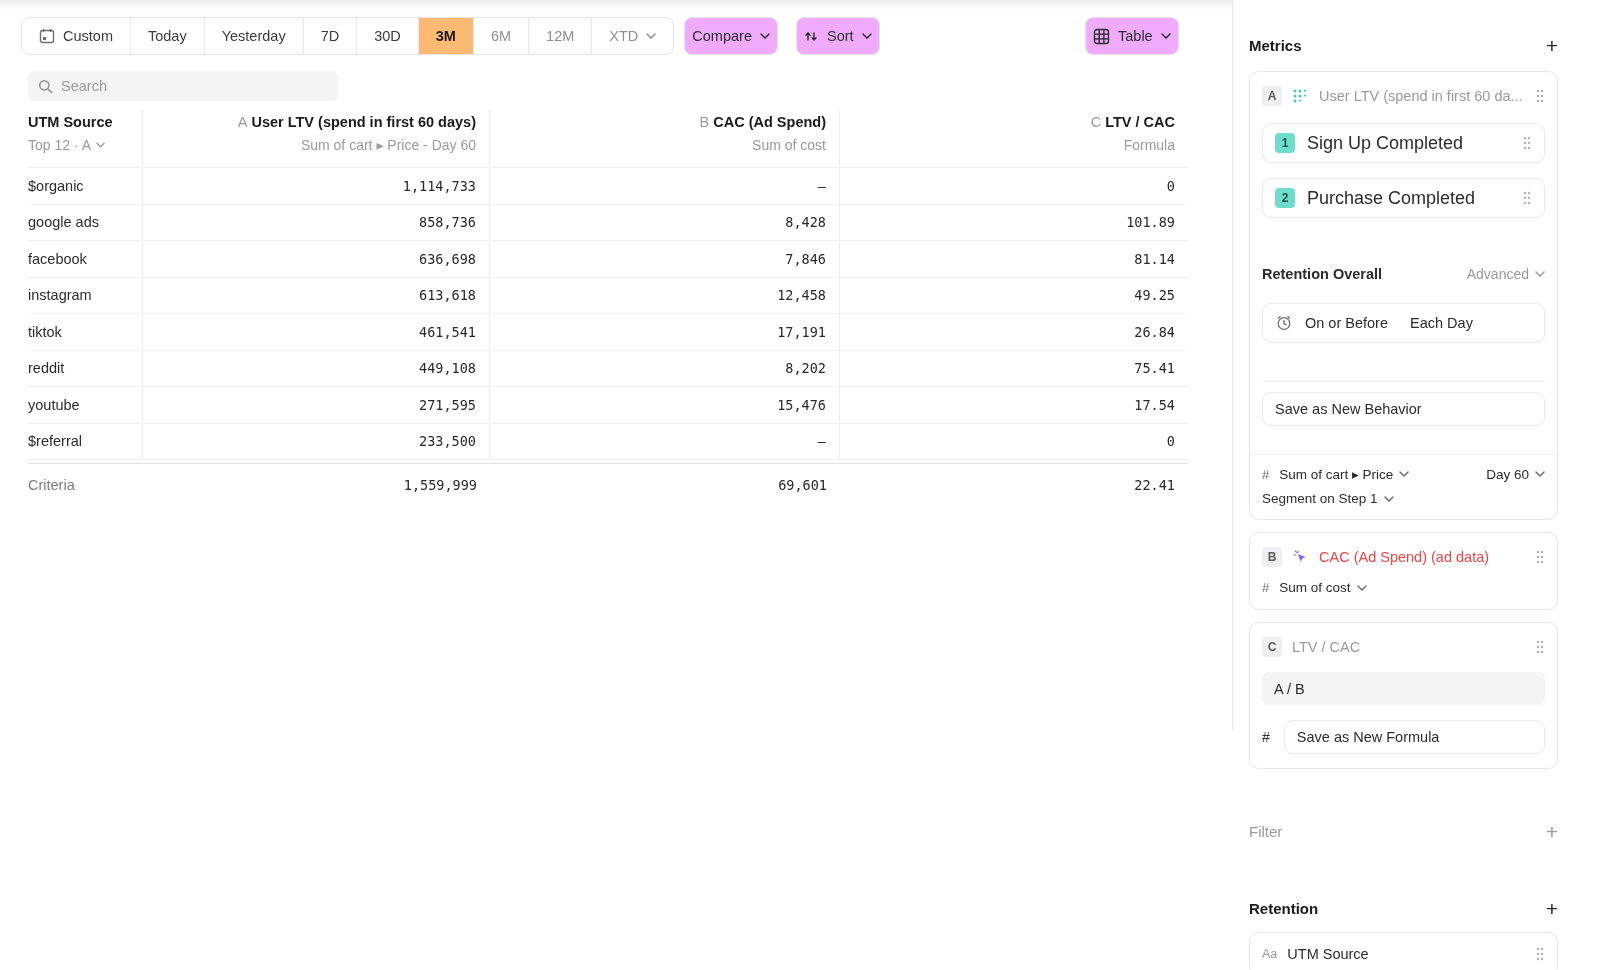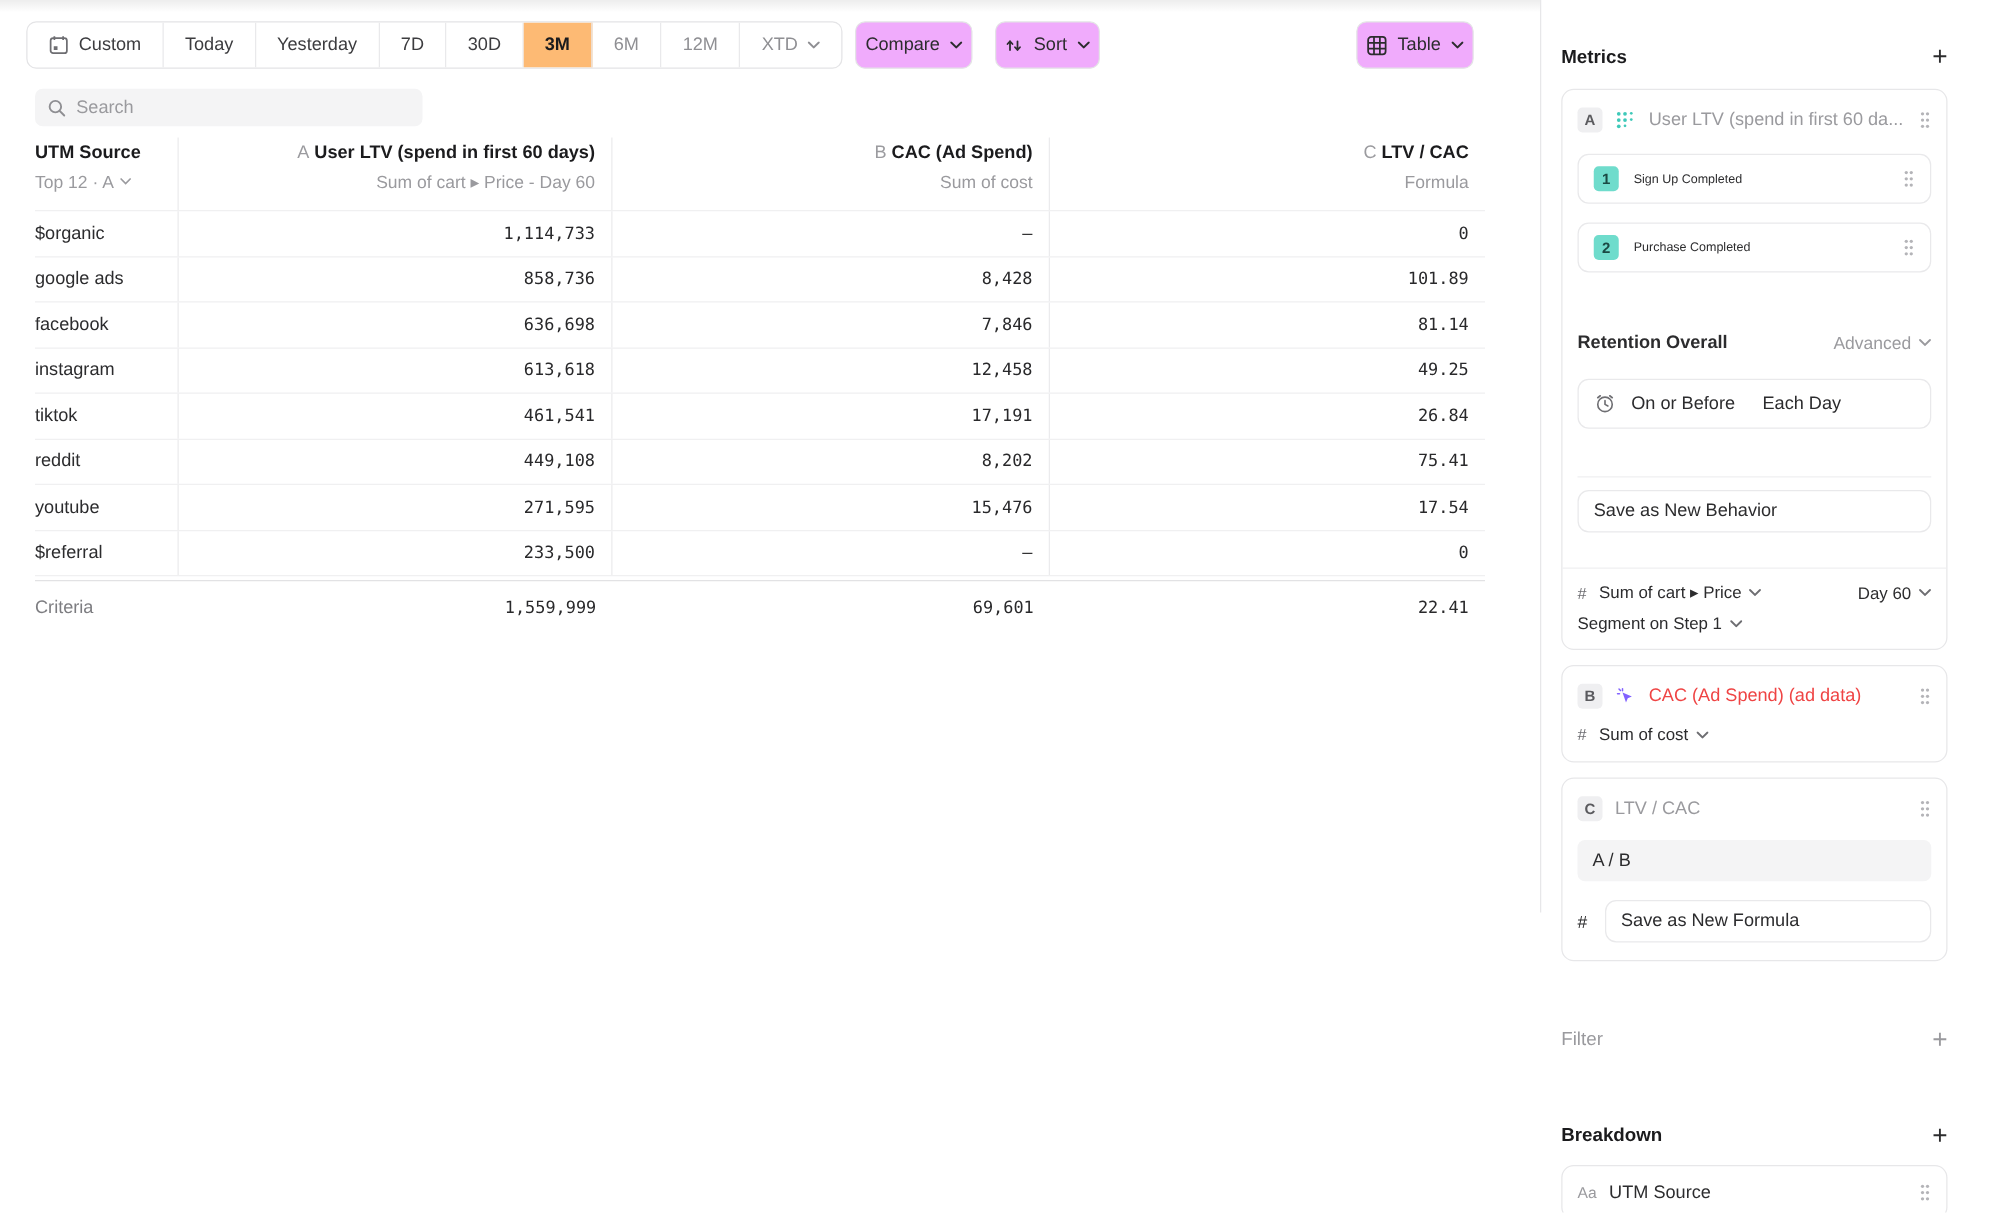--- a/index.html
+++ b/index.html
@@ -63,21 +63,21 @@
   .card-main { padding:12px; }
   .metric-head { display:flex; align-items:center; gap:10px; height:24px; }
   .badge { width:20px; height:20px; border-radius:4px; background:#efeff1; color:#5a5a5e;
     font-size:12px; font-weight:700; display:flex; align-items:center; justify-content:center; flex:none; }
   .badge.teal { background:#6fdccc; color:#1b4a44; }
   .metric-title { font-size:14.5px; color:#9a9a9e; flex:1; white-space:nowrap; overflow:hidden; }
   .metric-title.dark { color:#ef4444; }
   .handle { flex:none; cursor:pointer; }
   .event-card { display:flex; align-items:center; gap:12px; height:40px; border:1px solid #e9e9eb;
     border-radius:9px; padding:0 12px; margin-top:15px; }
-  .event-card .label { flex:1; font-size:10px; color:#2c2c2e; }
+  .event-card .label { flex:1; font-size:18px; color:#2c2c2e; }
   .retention-head { display:flex; align-items:center; justify-content:space-between; margin-top:48px; }
   .retention-head .rt { font-size:14.5px; font-weight:700; color:#2c2c2e; }
   .adv { display:flex; align-items:center; gap:6px; font-size:14px; color:#9a9a9e; cursor:pointer; }
   .criteria-box { display:flex; align-items:center; gap:12px; height:40px; border:1px solid #e9e9eb;
     border-radius:9px; padding:0 12px; margin-top:21px; font-size:14.5px; color:#2c2c2e; }
   .criteria-box .cond { font-weight:400; }
   .criteria-box .win { margin-left:10px; }
   .thin-div { border-top:1px solid #efeff1; margin-top:38px; }
   .wide-btn { display:flex; align-items:center; height:34px; border:1px solid #e9e9eb; border-radius:9px;
     padding:0 12px; margin-top:10px; font-size:14.5px; color:#2c2c2e; cursor:pointer; background:#fff; }
@@ -486,21 +486,21 @@
         </div>
       </div>
     </div>
 
     <div class="side-head mt-filter">
       <span class="title gray">Filter</span>
       <span class="plus gray">+</span>
     </div>
 
     <div class="side-head mt-breakdown">
-      <span class="title">Breakdown</span>
+      <span class="title">Retention</span>
       <span class="plus">+</span>
     </div>
 
     <div class="bd-card">
       <span class="aa">Aa</span>
       <span class="bd-label">UTM Source</span>
       <span class="handle icn">
         <svg width="10" height="16" viewBox="0 0 10 16" fill="#b4b4b8">
           <circle cx="3" cy="3" r="1.3"></circle>
             <circle cx="7" cy="3" r="1.3"></circle>

